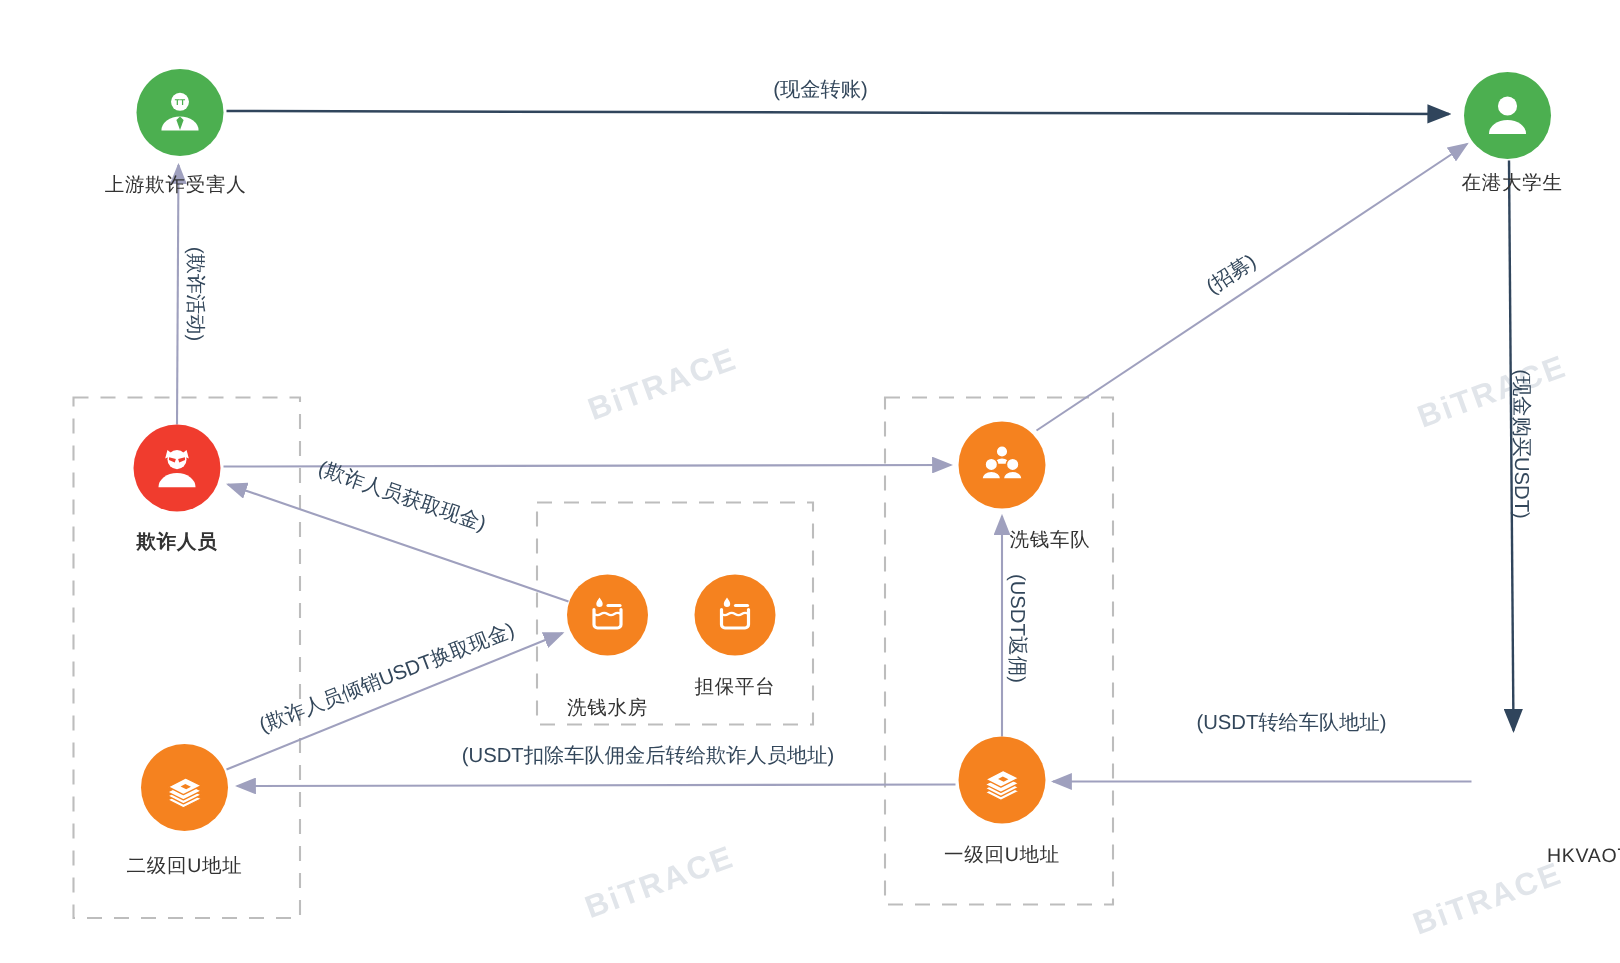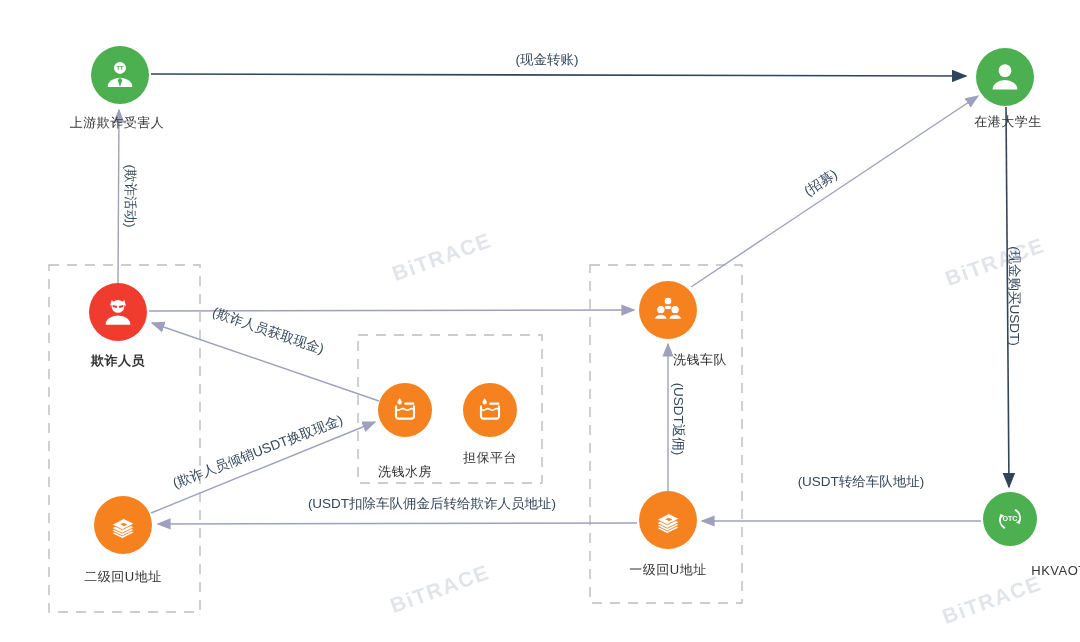--- a/index.html
+++ b/index.html
@@ -153,24 +153,15 @@
         <path d="M9 35 l14 7 16 -8 -14 -7 z"></path>
         <path d="M9 31.5 l14 7 16 -8 -14 -7 z"></path>
         <path d="M9 28 l14 7 16 -8 -14 -7 z"></path>
         <path d="M9.5 23.5 l13.5 6.8 16 -8 -14 -6.8 z"></path>
       </g>
       <path d="M20.5 23 l5 2.5 4.2 -2.1 -5 -2.5 z" fill="#F5821F"></path>
     </svg>
   </div>
   <div class="nlabel" style="left:668px;top:570px;">一级回U地址</div>
 
-  <div class="circle bg-green sm" style="left:1010px;top:519px;">
-    <svg class="icon-svg" width="34" height="34" viewBox="0 0 48 48">
-      <path d="M32 11.5 a13.5 13.5 0 0 1 5.5 15.5" fill="none" stroke="#fff" stroke-width="2.6" stroke-linecap="round"></path>
-      <path d="M37 25 l1.5 6 -6 -1.8 z" fill="#fff"></path>
-      <path d="M16 36.5 a13.5 13.5 0 0 1 -5.5 -15.5" fill="none" stroke="#fff" stroke-width="2.6" stroke-linecap="round"></path>
-      <path d="M11 23 l-1.5 -6 6 1.8 z" fill="#fff"></path>
-      <text x="24" y="27.5" font-size="10" font-weight="bold" text-anchor="middle" fill="#fff">OTC</text>
-    </svg>
-  </div>
   <div class="nlabel" style="left:1064px;top:570px;text-align:right;">HKVAOTC</div>
 
 </div>
 
 </body></html>

